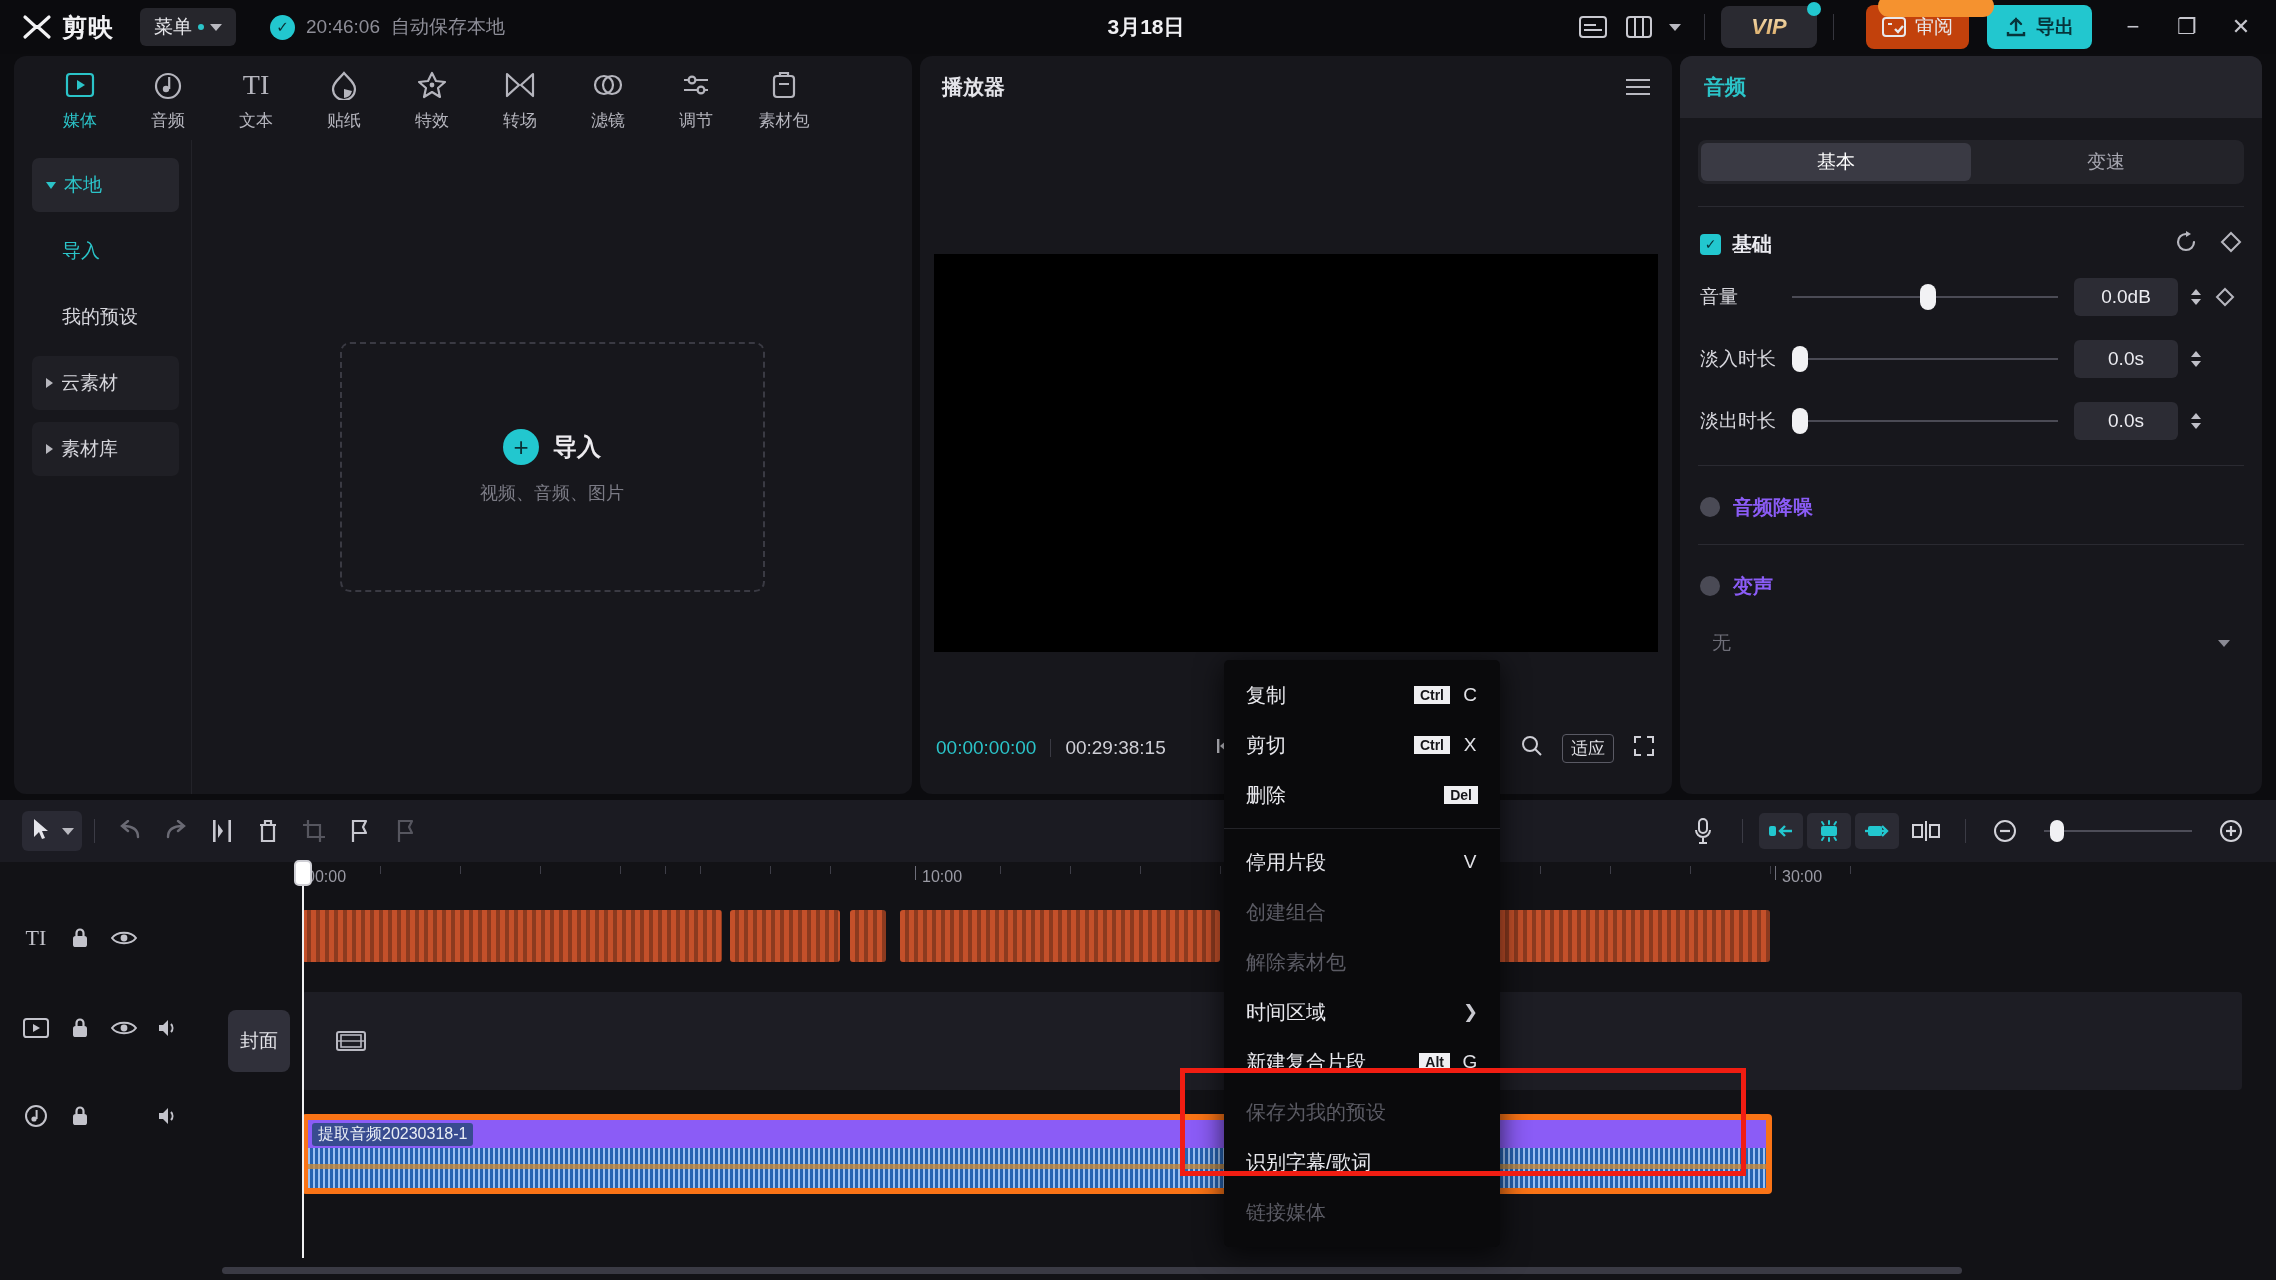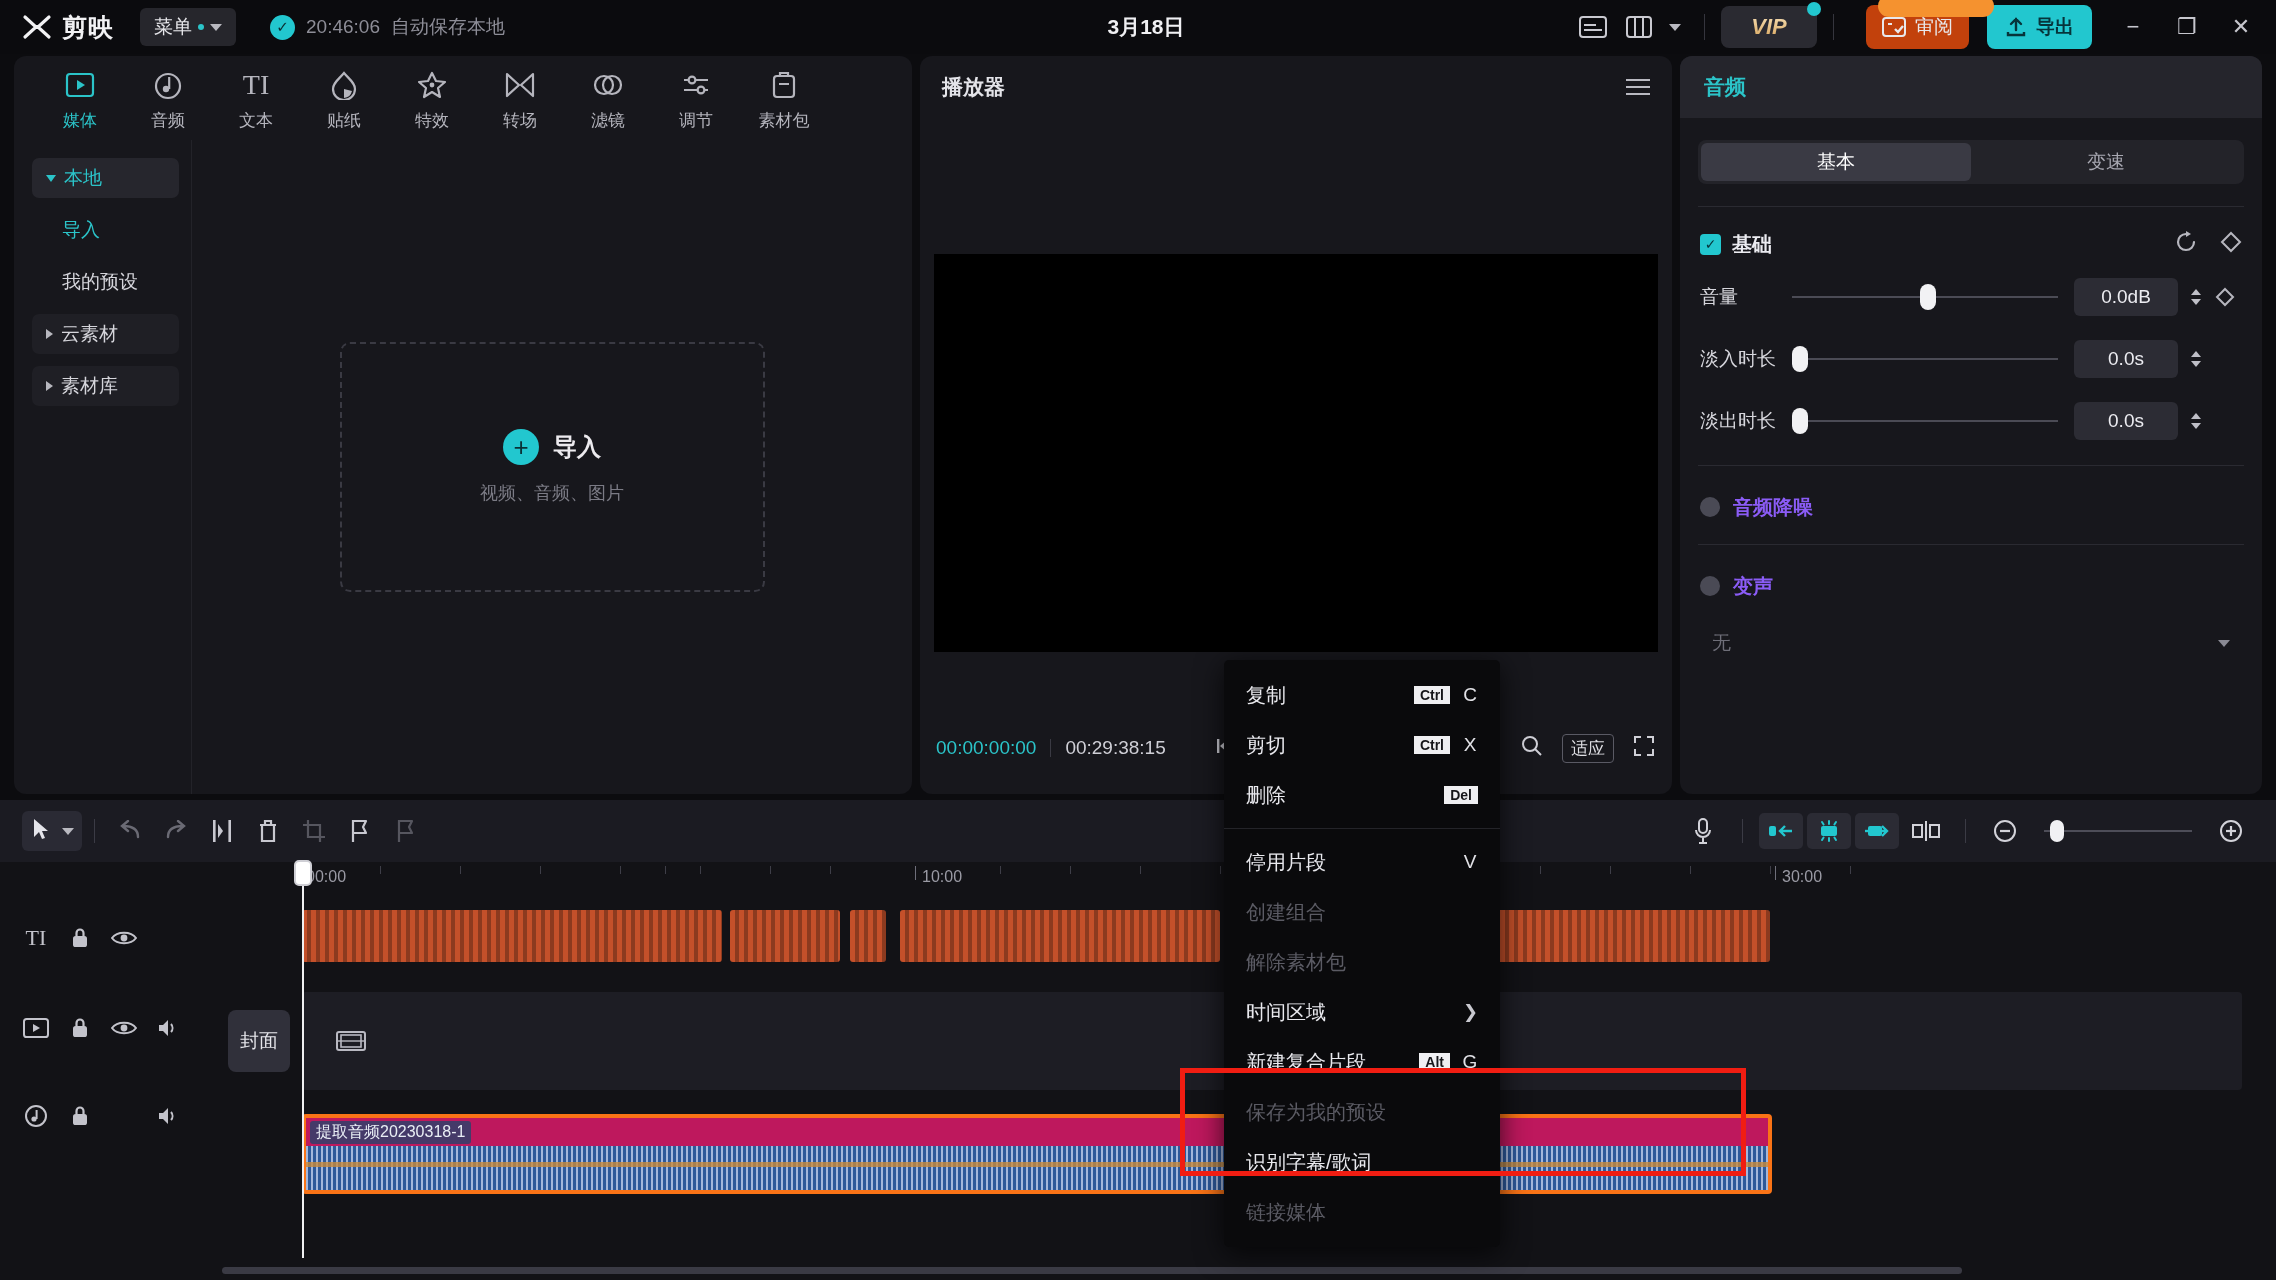--- a/index.html
+++ b/index.html
@@ -66,21 +66,21 @@
     background:#17171c; border-radius:12px; overflow:hidden;
   }
   .cat-tabs { display:flex; align-items:flex-start; padding:12px 8px 0 22px; gap:0; height:82px; }
   .cat-tab { width:88px; display:flex; flex-direction:column; align-items:center; gap:7px; cursor:pointer; color:#b5b5bd; }
   .cat-tab.active { color:#2bc4c9; }
   .cat-ic { height:34px; display:flex; align-items:center; justify-content:center; }
   .cat-lbl { font-size:17px; }
   .panel-body { position:absolute; left:0; top:84px; right:0; bottom:0; display:flex; }
   .sub-nav { width:178px; padding:18px 12px 0 18px; border-right:1px solid #232329; height:100%; }
   .sub-item {
-    height:40px; border-radius:7px; display:flex; align-items:center; gap:8px; padding:0 14px;
+    height:54px; border-radius:7px; display:flex; align-items:center; gap:8px; padding:0 14px;
     font-size:19px; color:#d5d5db; cursor:pointer; margin-bottom:12px;
   }
   .sub-item.sel { background:#26262d; color:#2bc4c9; }
   .sub-item.link { color:#2bc4c9; padding-left:30px; }
   .sub-item.plain { padding-left:30px; }
   .tri-d { width:0;height:0;border-left:5px solid transparent;border-right:5px solid transparent;border-top:7px solid currentColor; }
   .tri-r { width:0;height:0;border-top:5px solid transparent;border-bottom:5px solid transparent;border-left:7px solid #b7b7be; }
   .drop-area { flex:1; display:flex; align-items:center; justify-content:center; }
   .dropbox {
     width:425px; height:250px; border:2px dashed #3a3a43; border-radius:10px;
@@ -165,21 +165,21 @@
   .tick { position:absolute; top:4px; width:1px; background:#3e3e48; }
   .tick.major { height:14px; background:#6e6e7a; }
   .tick.minor { height:8px; }
   .lane { position:absolute; left:210px; right:0; }
   .cover-btn {
     position:absolute; width:62px; height:62px; background:#30303a; border-radius:8px;
     display:flex; align-items:center; justify-content:center; font-size:19px; color:#e6e6eb; cursor:pointer;
   }
   .clip-text { position:absolute; border-radius:3px; overflow:hidden; }
   .clip-video { position:absolute; background:#1d1d24; border-radius:4px; display:flex; align-items:center; padding-left:34px; color:#b9b9c2; }
-  .clip-audio { position:absolute; background:#be185d; border:4px solid #f97316; border-radius:4px; overflow:hidden; }
+  .clip-audio { position:absolute; background:#8b5cf6; border:6px solid #f97316; border-radius:4px; overflow:hidden; }
   .clip-audio-label {
     position:absolute; left:4px; top:3px; font-size:16px; color:#e9eef5; background:rgba(28,70,110,.75);
     padding:1px 6px; border-radius:3px; z-index:3; white-space:nowrap;
   }
   .playhead { position:absolute; top:0; bottom:22px; width:2px; background:#f0f0f2; z-index:30; }
   .playhead-cap { position:absolute; top:-2px; left:-8px; width:18px; height:26px; border-radius:5px; background:#fff; border:2px solid #cfcfd5; }
   .hscroll { position:absolute; left:210px; bottom:6px; height:7px; border-radius:4px; background:#3a3a44; }
 
   
   .anno-text {

